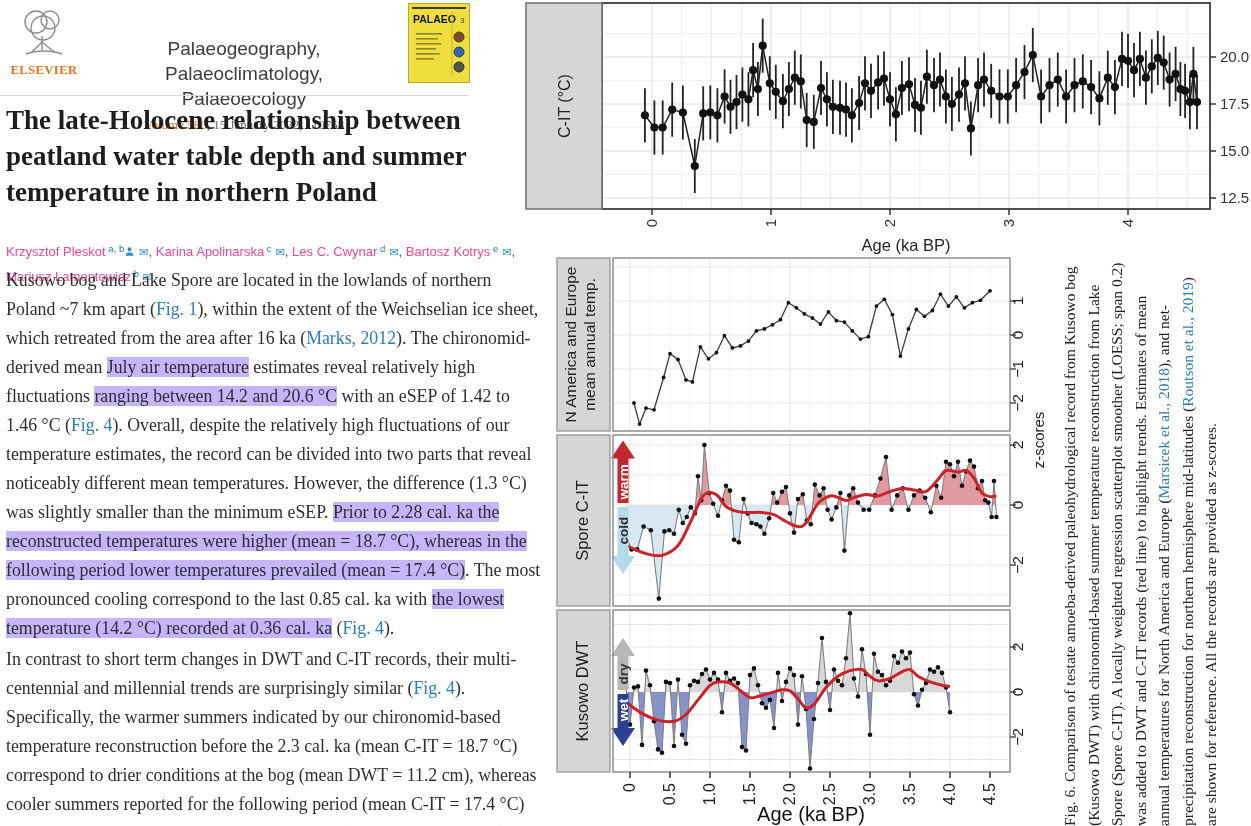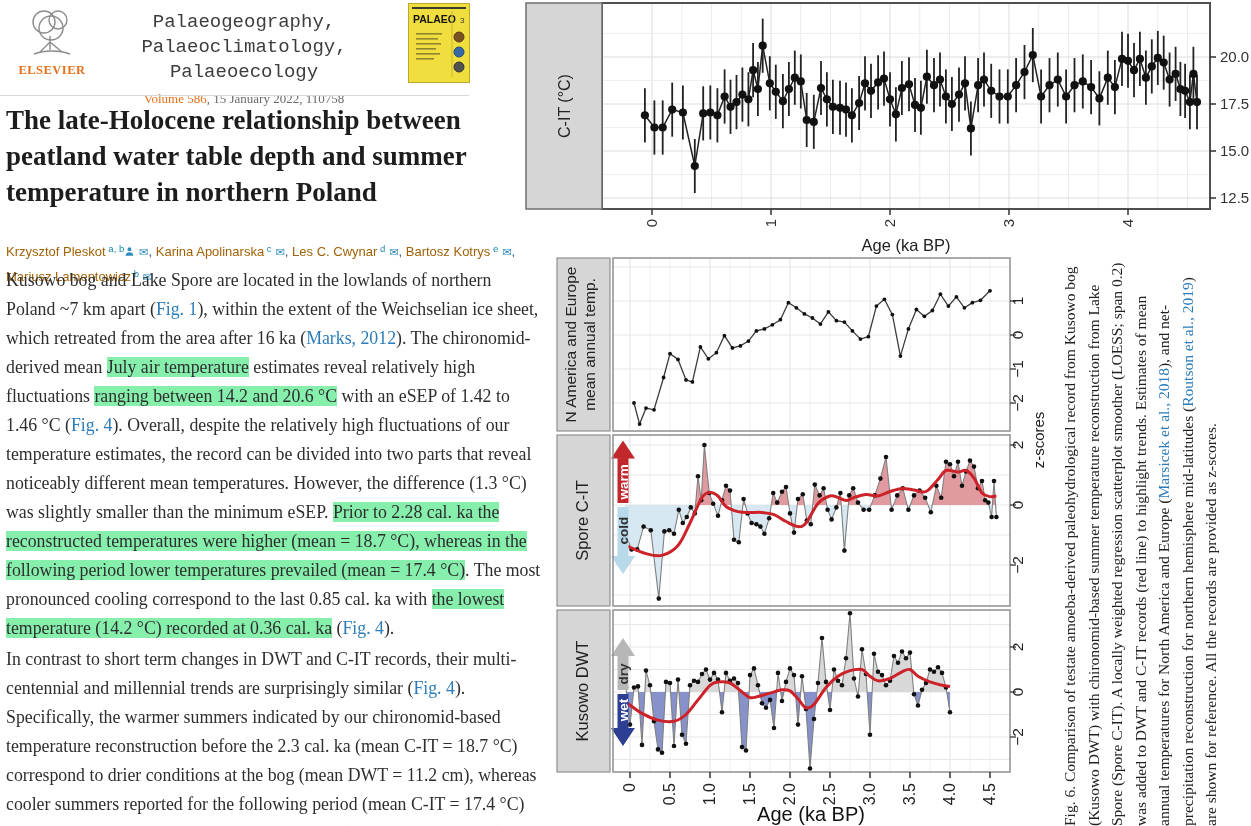--- a/index.html
+++ b/index.html
@@ -1,38 +1,38 @@
 <!DOCTYPE html>
 <html><head>
 <meta charset="utf-8">
 <style>
   html,body{margin:0;padding:0;}
   body{
     width:1251px;height:826px;position:relative;background:#ffffff;
     font-family:"Liberation Serif",serif;color:#2f2f2f;overflow:hidden;
   }
   
-  .logo-wrap{position:absolute;left:16px;top:6px;width:72px;text-align:center;cursor:pointer;}
+  .logo-wrap{position:absolute;left:8px;top:6px;width:72px;text-align:center;cursor:pointer;}
   .elsevier-word{font-family:"Liberation Serif",serif;font-size:12.5px;letter-spacing:.5px;color:#e8701a;font-weight:bold;margin-top:1px;}
   .journal-block{position:absolute;left:88px;top:10px;width:312px;text-align:center;}
-  .journal-title{font-family:Liberation Mono, monospace;font-size:19px;line-height:25px;color:#3d3d3d;}
+  .journal-title{font-family:Liberation Sans, sans-serif;font-size:19px;line-height:25px;color:#3d3d3d;margin-top:26px;}
   .vol-line{font-family:Liberation Serif, serif;font-size:13px;color:#6a6a6a;margin-top:6px;}
   .vol-link{color:#e8701a;cursor:pointer;}
   .cover-thumb{position:absolute;left:408px;top:3px;cursor:pointer;}
   .hdr-divider{position:absolute;left:0;top:95px;width:469px;border-top:1px solid #d9d9d9;}
   
   .art-title{position:absolute;left:6px;top:102px;width:525px;font-size:27px;line-height:36px;color:#1d1d1d;}
   .authors{position:absolute;left:6px;top:238px;width:520px;font-family:"Liberation Sans",sans-serif;font-size:13px;line-height:21px;color:#33607f;}
-  .author-name{color:#a16207;cursor:pointer;}
+  .author-name{color:#ec4899;cursor:pointer;}
   .author-sup{font-size:9.5px;vertical-align:4px;color:#1787b0;margin-top:32px;}
   .icon-mail{font-family:"DejaVu Sans",sans-serif;color:#2f8bbf;font-size:11.5px;cursor:pointer;}
   .icon-person{display:inline-block;vertical-align:-1px;cursor:pointer;}
   .body-text{position:absolute;left:6px;top:266px;width:538px;font-size:17.8px;line-height:29px;color:#2e2e2e;}
   .body-text p{margin:0 0 2px 0;}
-  .hl{background:#86efac;}
+  .hl{background:#c4b5fd;}
   .link{color:#2b7cb9;cursor:pointer;}
   
   .top-chart{position:absolute;left:520px;top:0;width:731px;height:255px;cursor:pointer;}
   .mid-figure{position:absolute;left:555px;top:255px;width:496px;height:571px;cursor:pointer;}
   
   .caption-outer{position:absolute;left:1058px;top:255px;width:190px;height:571px;}
   .caption-inner{
     width:571px;height:190px;
     transform-origin:top left;
     transform:rotate(-90deg) translate(-571px,0);

